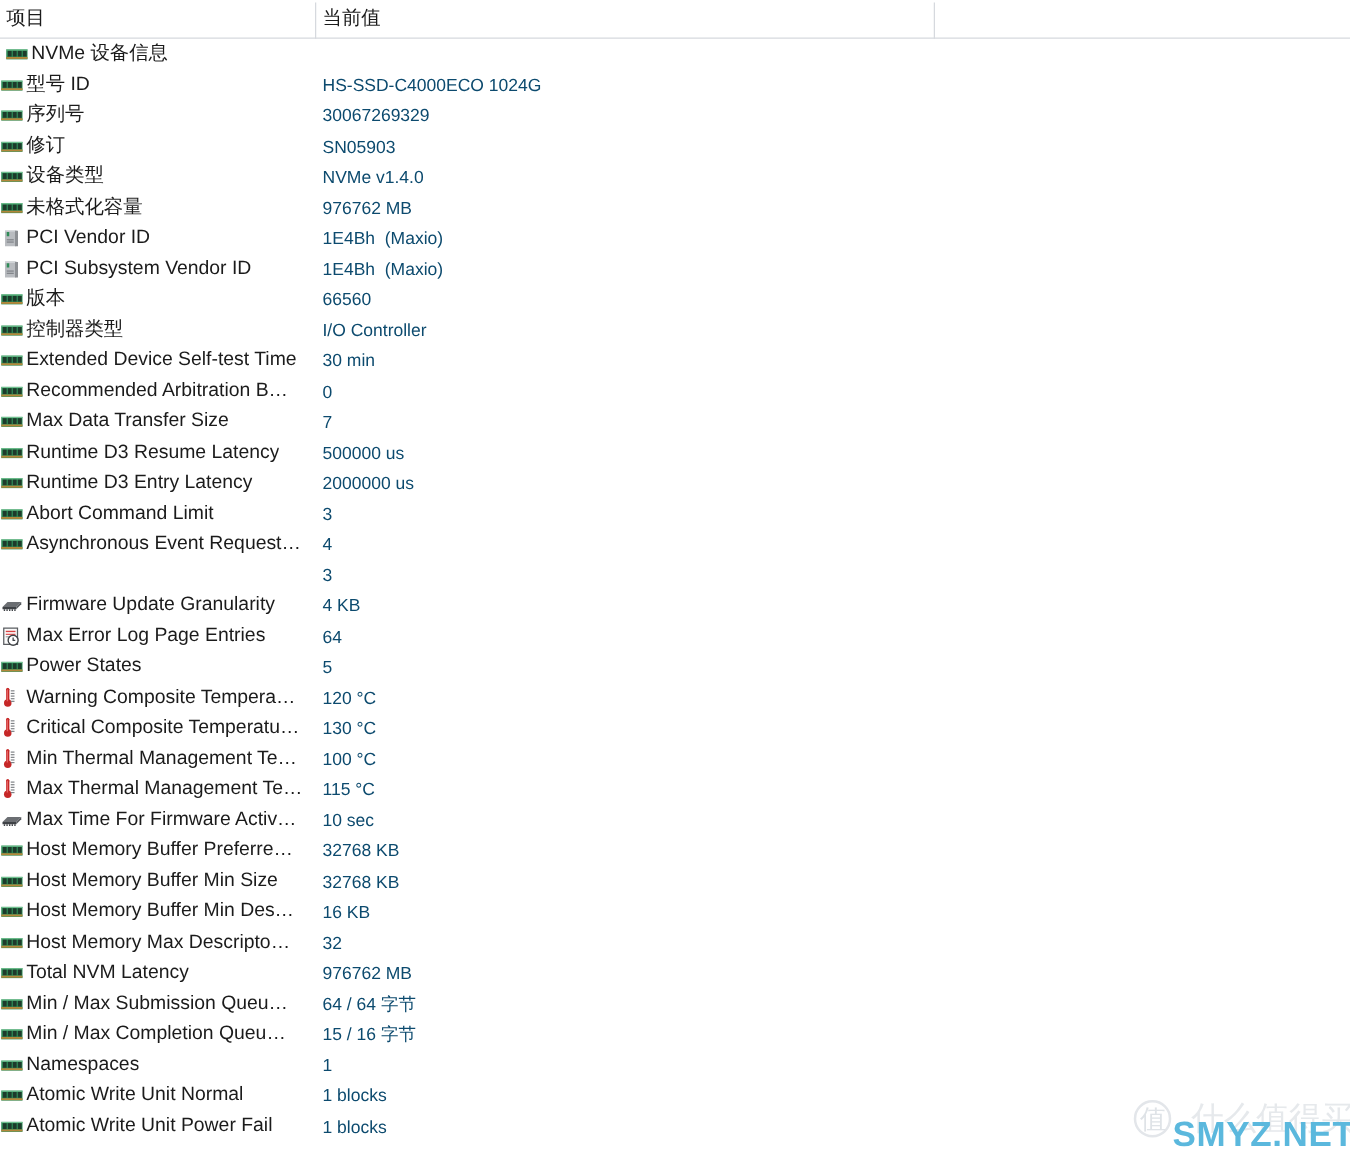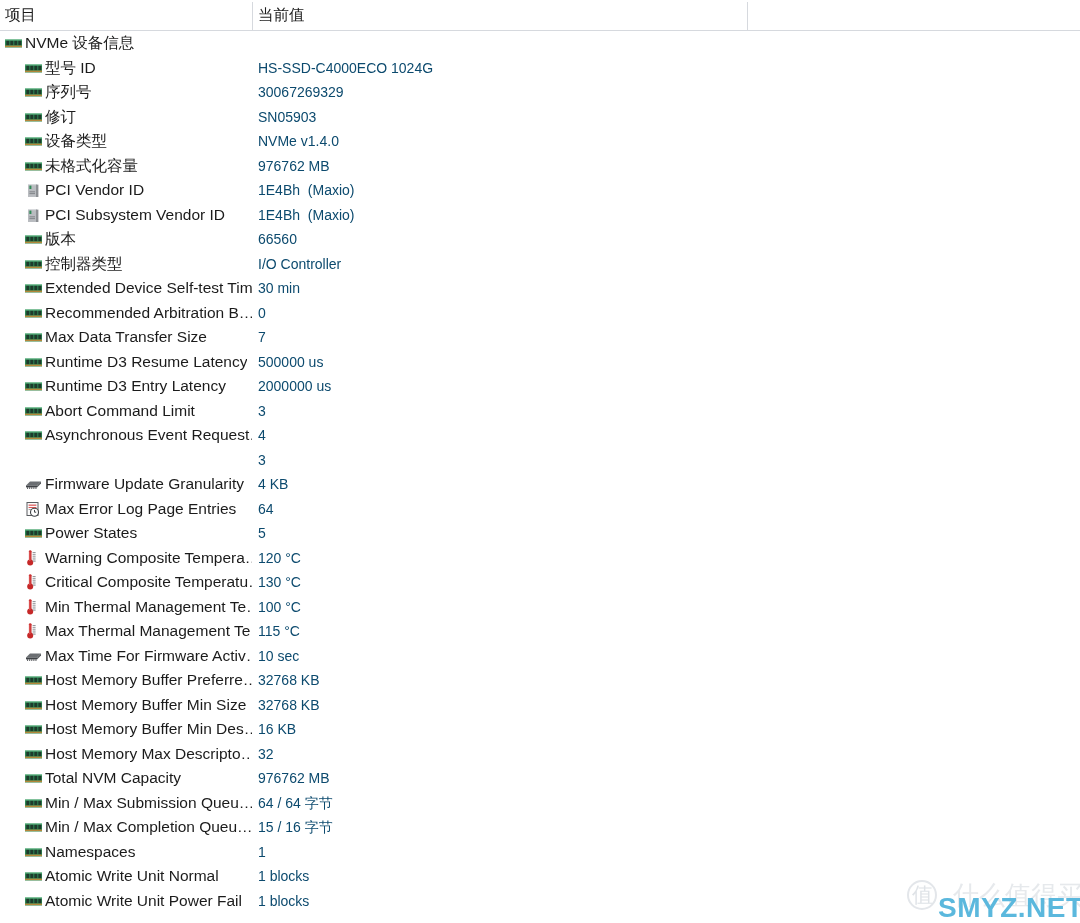--- a/index.html
+++ b/index.html
@@ -61,21 +61,21 @@
   .label-cell {
     position: absolute;
     left: 0; top: 0;
     width: 252px;
     height: 24.5px;
     display: flex;
     align-items: center;
     overflow: hidden;
   }
   .row.depth-0 .label-cell { padding-left: 4px; }
-  .row.depth-1 .label-cell { padding-left: 24px; }
+  .row.depth-1 .label-cell { }
 
   .label-text {
     font-size: 15.5px;
     color: #1b1b1b;
     line-height: 24px;
     overflow: hidden;
     text-overflow: clip;
     white-space: nowrap;
     margin-left: 2px;
   }
@@ -667,21 +667,21 @@
             <svg width="19" height="16" viewBox="0 0 19 16">
               <rect x="1" y="4.5" width="17" height="8" fill="#2f8b57"></rect>
               <rect x="2.3" y="5.6" width="3" height="4.6" fill="#1d3b2b"></rect>
               <rect x="6.3" y="5.6" width="3" height="4.6" fill="#1d3b2b"></rect>
               <rect x="10.3" y="5.6" width="3" height="4.6" fill="#1d3b2b"></rect>
               <rect x="14.3" y="5.6" width="3" height="4.6" fill="#1d3b2b"></rect>
               <rect x="1" y="10.6" width="17" height="1.5" fill="#b4873a"></rect>
               <rect x="1" y="4.5" width="17" height="0.9" fill="#6fbf8e"></rect>
             </svg>
           </span>
-          <span class="label-text">Total NVM Capacity</span>
+          <span class="label-text">Total NVM Latency</span>
         </div>
         <div class="value-cell">976762 MB</div>
       </div>
       <div class="row depth-1">
         <div class="label-cell">
           <span class="icon">
             <svg width="19" height="16" viewBox="0 0 19 16">
               <rect x="1" y="4.5" width="17" height="8" fill="#2f8b57"></rect>
               <rect x="2.3" y="5.6" width="3" height="4.6" fill="#1d3b2b"></rect>
               <rect x="6.3" y="5.6" width="3" height="4.6" fill="#1d3b2b"></rect>

